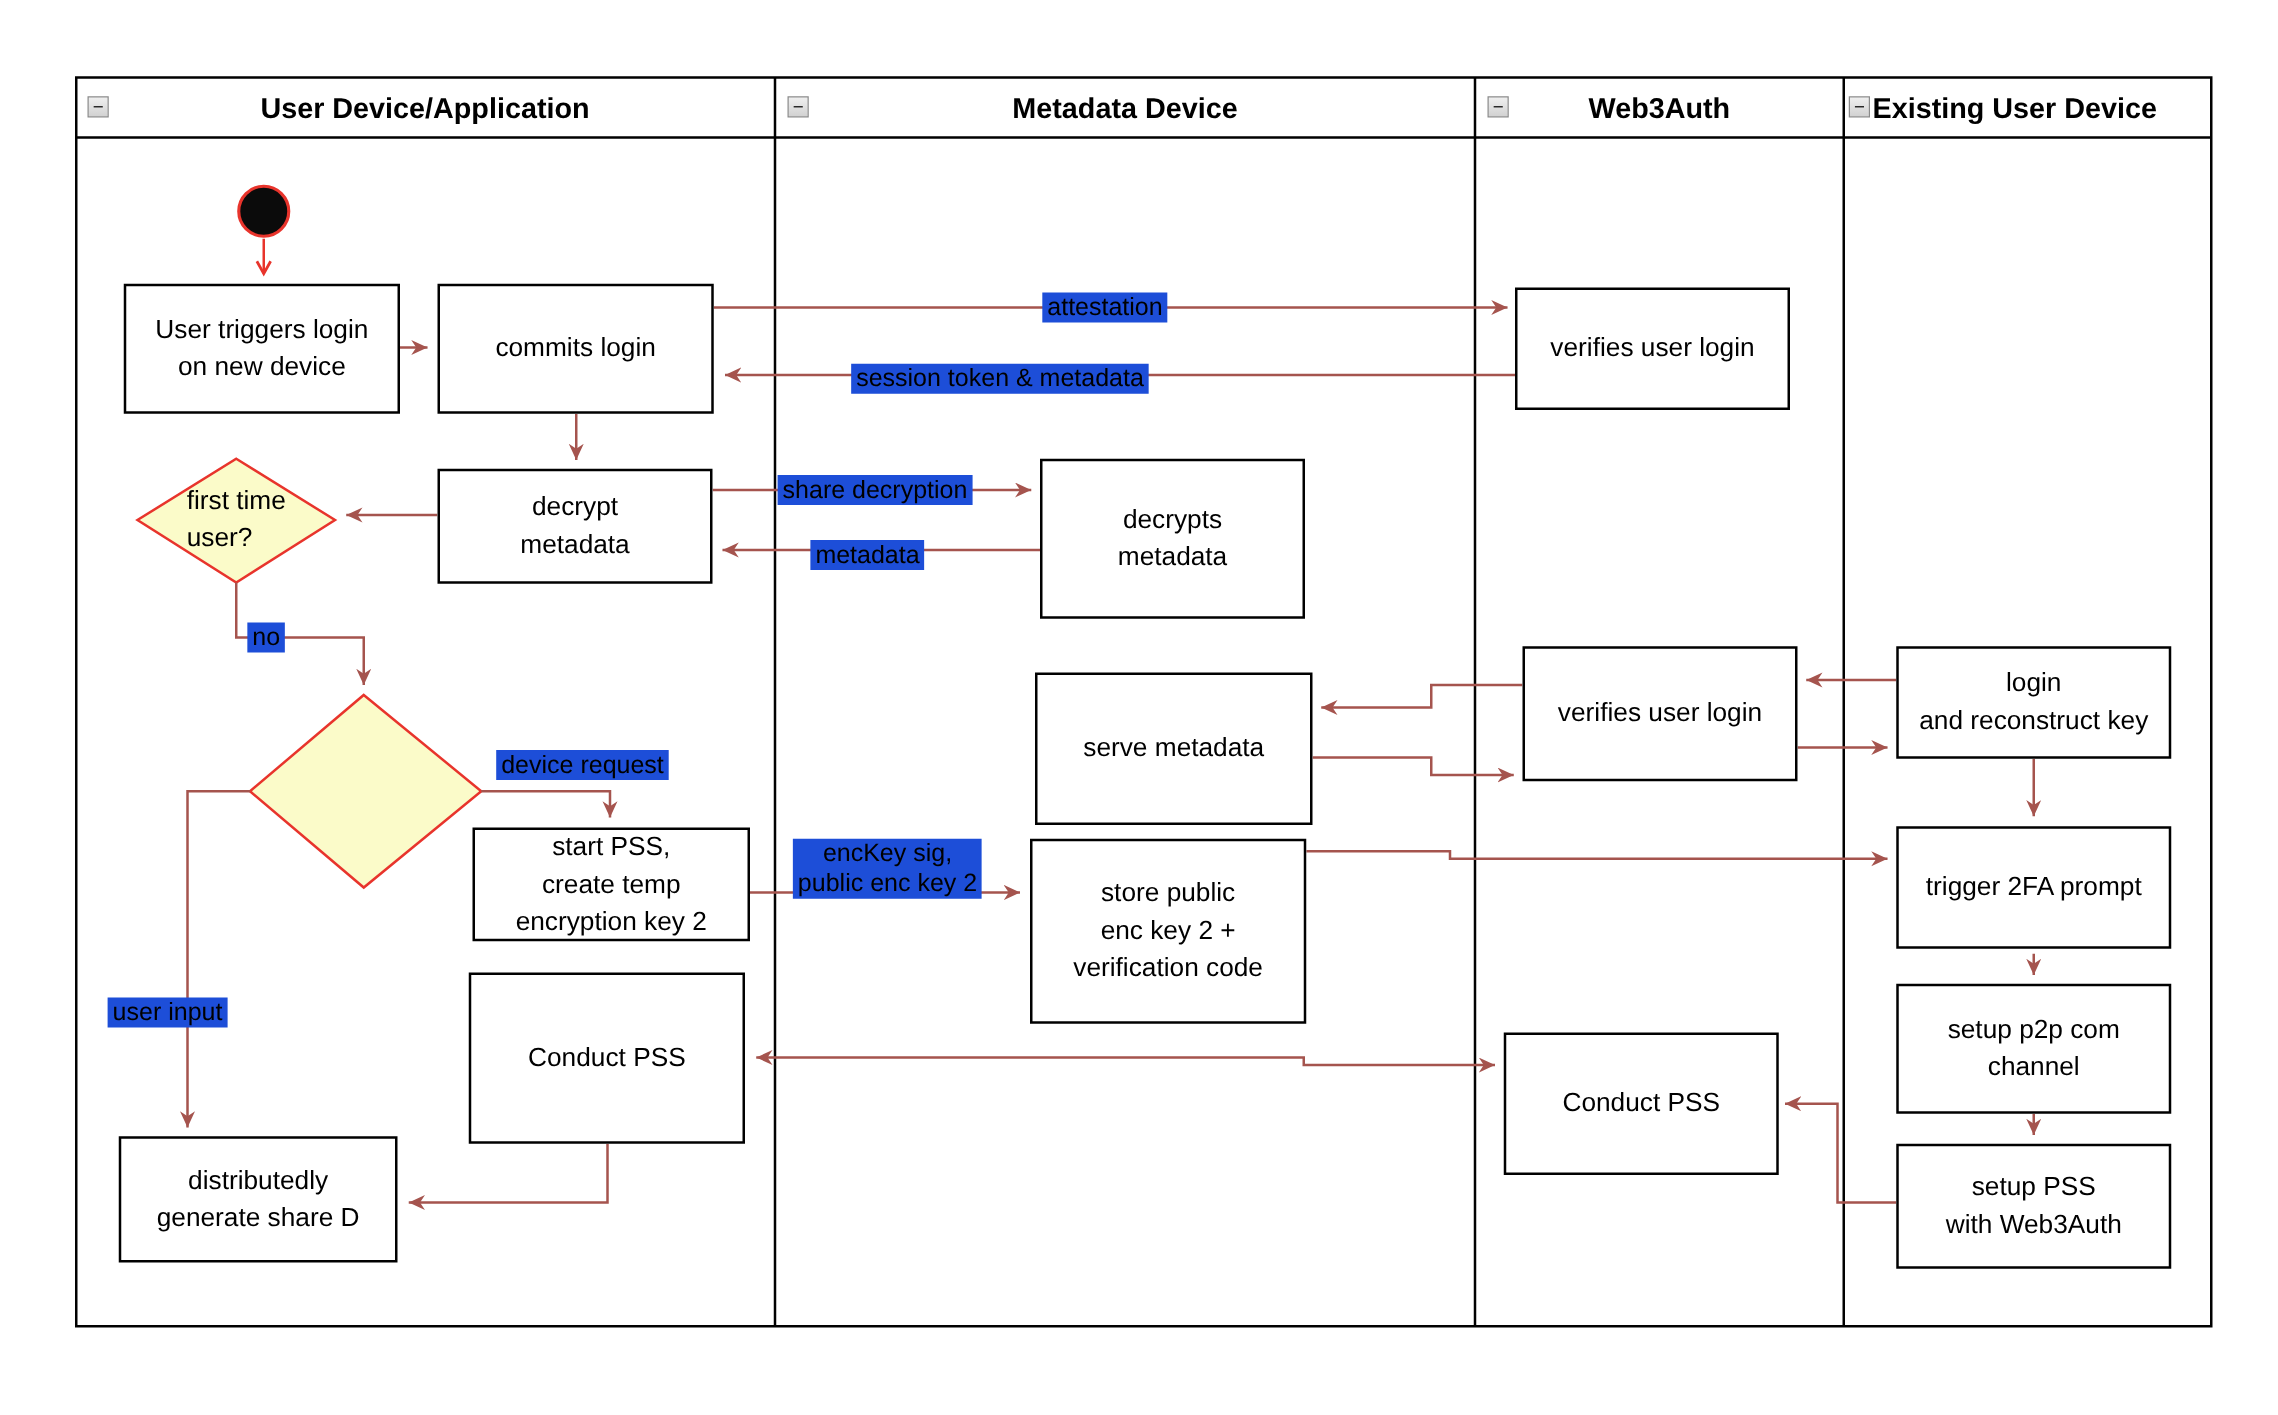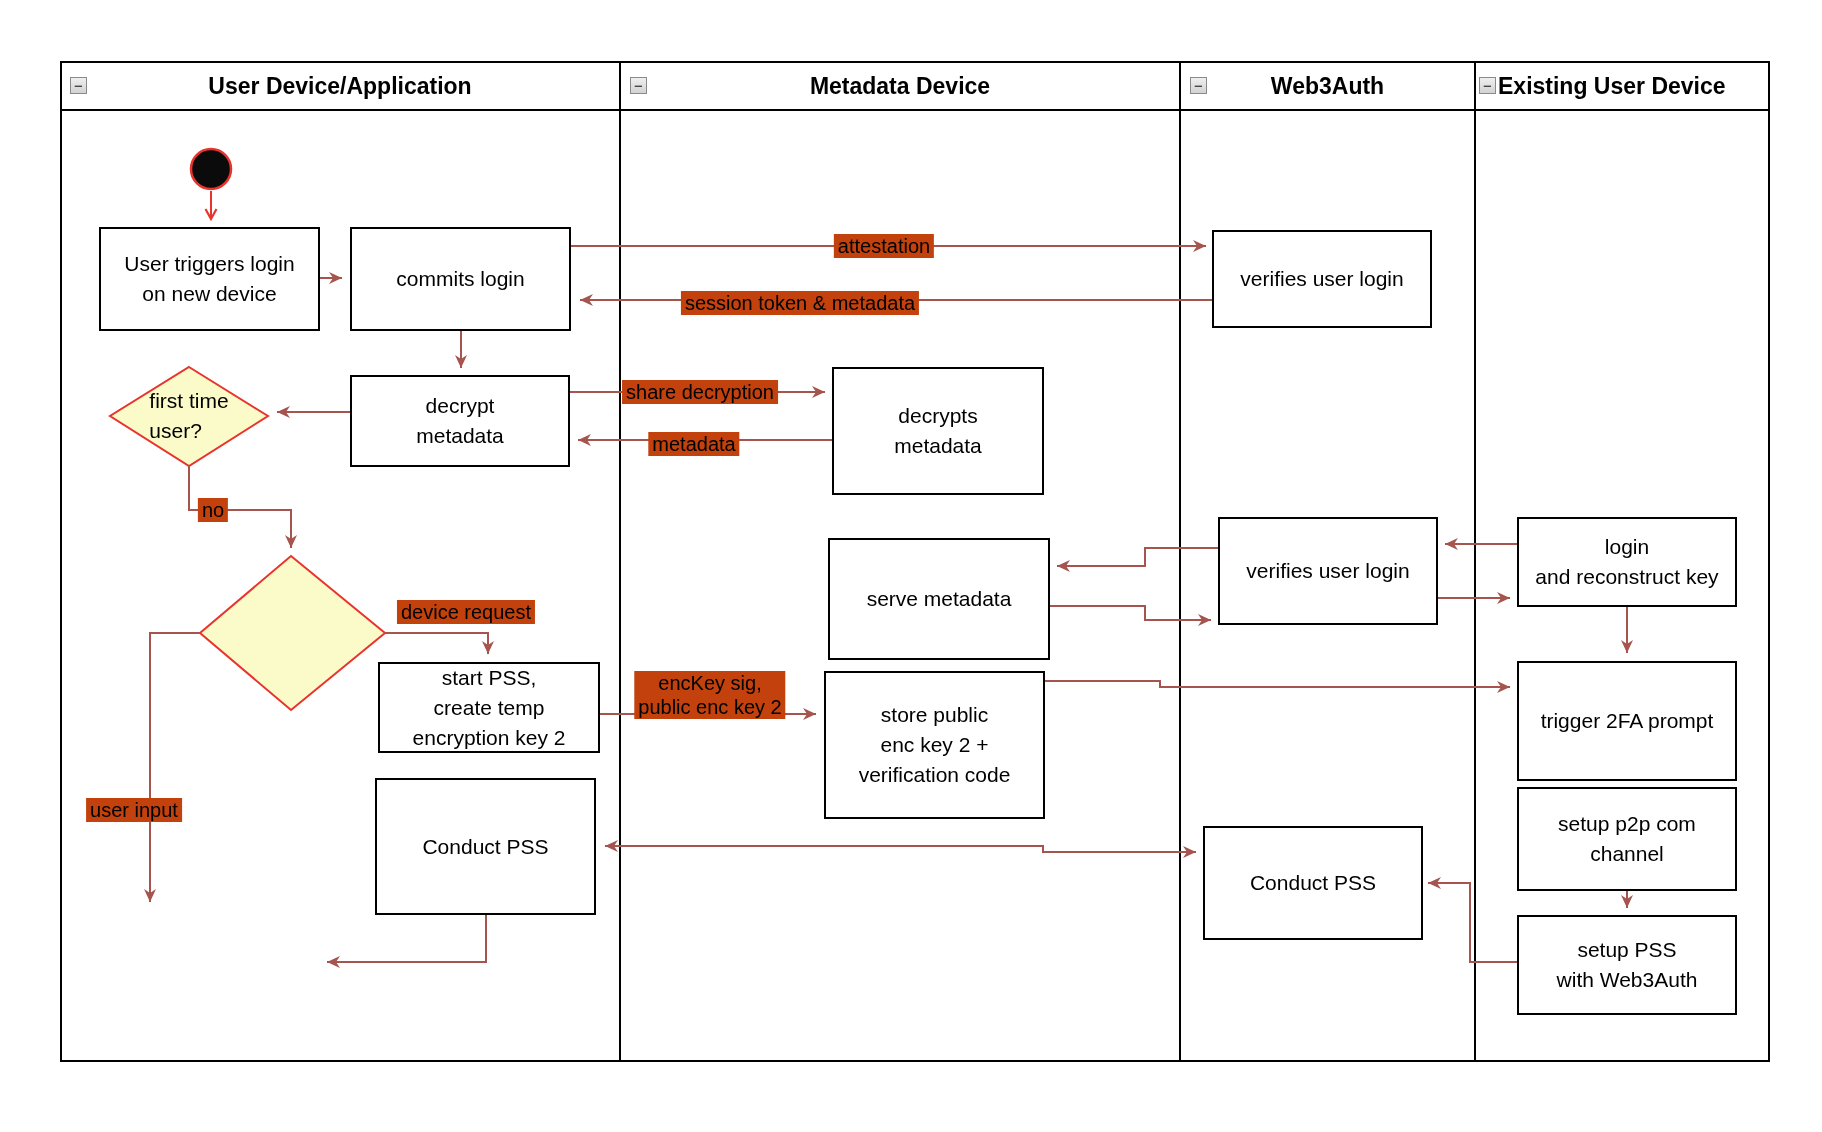--- a/index.html
+++ b/index.html
@@ -21,21 +21,21 @@
   .node{
     position:absolute;background:#fff;border:2px solid #000;box-sizing:border-box;
     display:flex;align-items:center;justify-content:center;text-align:center;
     white-space:pre-line;font-size:21px;line-height:30px;
   }
   .dtext{
     position:absolute;display:flex;align-items:center;justify-content:center;
     text-align:left;white-space:pre-line;font-size:21px;line-height:30px;
   }
   .elabel{
-    position:absolute;transform:translate(-50%,-50%);background:#c2410c;
+    position:absolute;transform:translate(-50%,-50%);background:#1d4ed8;
     padding:0 4px;font-size:20px;line-height:24px;text-align:center;white-space:pre-line;
   }
 </style>
 </head>
 <body>
 
 <div id="canvas">
 
   <svg id="wires" xmlns="http://www.w3.org/2000/svg" viewBox="0 0 1822 1132">
     <defs>
@@ -105,35 +105,37 @@
 on new device</div>
   <div class="node" style="left:350px;top:227px;width:221px;height:104px">commits login</div>
   <div class="node" style="left:350px;top:375px;width:220px;height:92px">decrypt
 metadata</div>
   <div class="dtext" style="left:124px;top:376px;width:130px;height:80px">first time
 user?</div>
   <div class="node" style="left:378px;top:662px;width:222px;height:91px">start PSS,
 create temp
 encryption key 2</div>
   <div class="node" style="left:375px;top:778px;width:221px;height:137px">Conduct PSS</div>
+  <div class="node" style="left:95px;top:909px;width:223px;height:101px">distributedly
+generate share D</div>
 
   <div class="node" style="left:832px;top:367px;width:212px;height:128px">decrypts
 metadata</div>
   <div class="node" style="left:828px;top:538px;width:222px;height:122px">serve metadata</div>
   <div class="node" style="left:824px;top:671px;width:221px;height:148px">store public
 enc key 2 +
 verification code</div>
 
   <div class="node" style="left:1212px;top:230px;width:220px;height:98px">verifies user login</div>
   <div class="node" style="left:1218px;top:517px;width:220px;height:108px">verifies user login</div>
   <div class="node" style="left:1203px;top:826px;width:220px;height:114px">Conduct PSS</div>
 
   <div class="node" style="left:1517px;top:517px;width:220px;height:90px">login
 and reconstruct key</div>
-  <div class="node" style="left:1517px;top:661px;width:220px;height:120px">trigger 2FA prompt</div>
+  <div class="node" style="left:1517px;top:661px;width:220px;height:98px">trigger 2FA prompt</div>
   <div class="node" style="left:1517px;top:787px;width:220px;height:104px">setup p2p com
 channel</div>
   <div class="node" style="left:1517px;top:915px;width:220px;height:100px">setup PSS
 with Web3Auth</div>
 
   <div class="elabel" style="left:884px;top:246px">attestation</div>
   <div class="elabel" style="left:800px;top:303px">session token &amp; metadata</div>
   <div class="elabel" style="left:700px;top:392px">share decryption</div>
   <div class="elabel" style="left:694px;top:444px">metadata</div>
   <div class="elabel" style="left:213px;top:510px">no</div>

